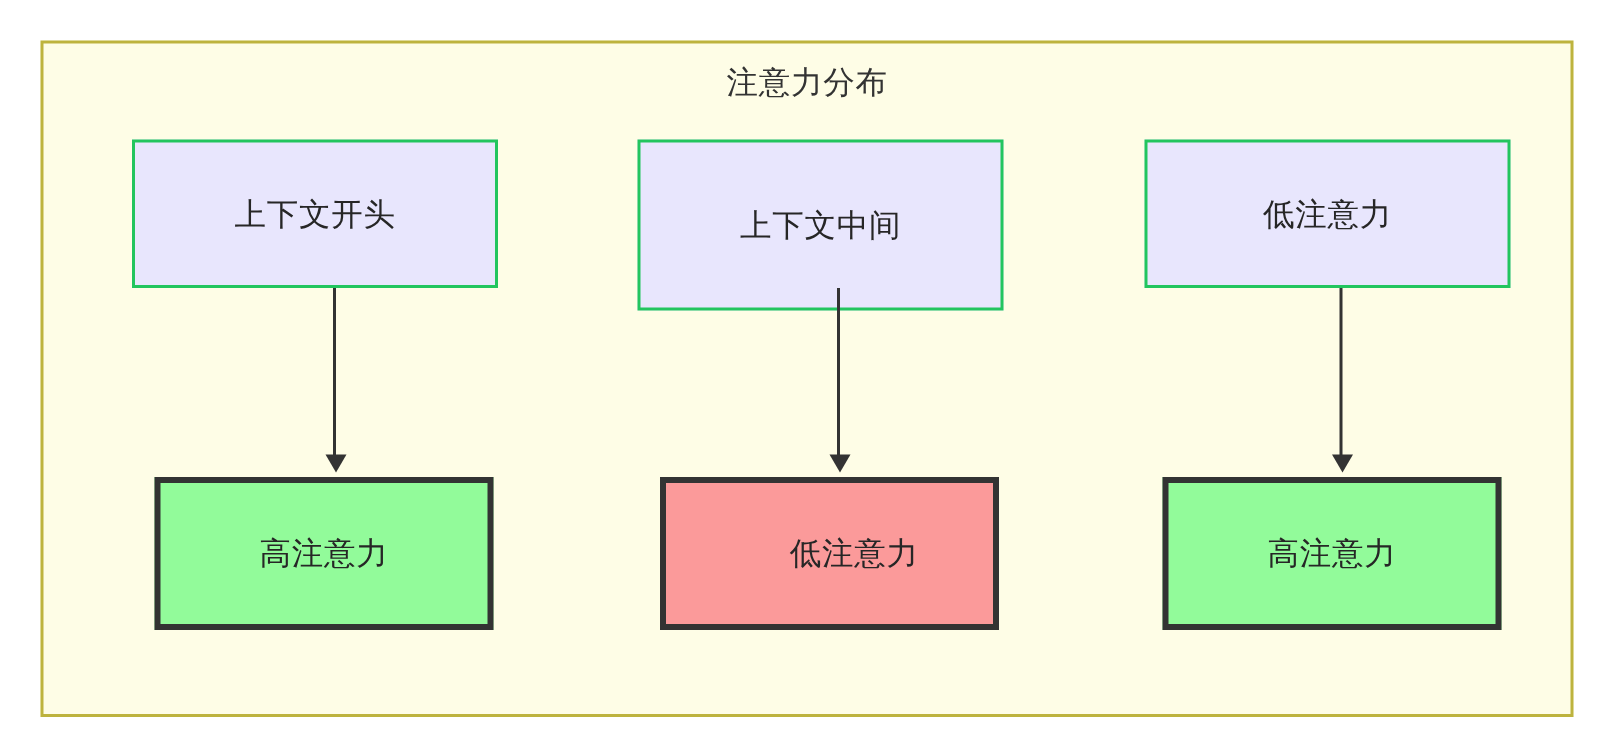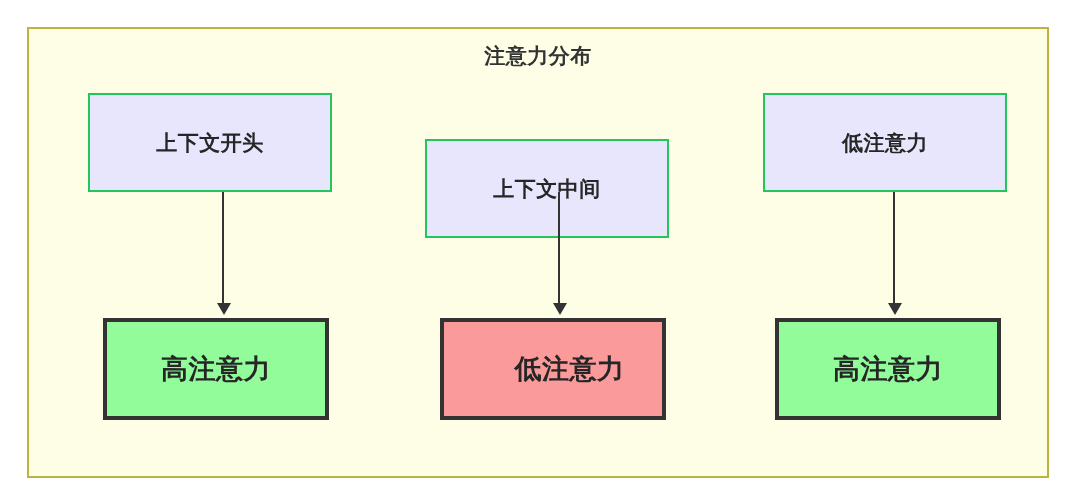--- a/index.html
+++ b/index.html
@@ -26,21 +26,20 @@
   
   .subgraph {
     position: absolute;
     left: 27px;
     top: 27px;
     width: 1022px;
     height: 451px;
     background: #fefde6;
     border: 2px solid #bdb33e;
     box-sizing: border-box;
-    font-weight: bold;
   }
 
   .subgraph-title {
     position: absolute;
     left: 0;
     top: 14px;
     width: 100%;
     text-align: center;
     font-size: 21px;
     line-height: 26px;
@@ -63,21 +62,21 @@
 
   .node.context {
     background: #e8e6fd;
     border: 2px solid #22c55e;
     font-size: 21px;
     letter-spacing: 0.5px;
   }
 
   .node.attention {
     border: 4px solid #333333;
-    font-size: 27px;
+    font-size: 21px;
     letter-spacing: 0.5px;
   }
 
   .node.attention.high { background: #92fb9a; }
   .node.attention.low  { background: #fb9a9a; padding-left: 33px; }
 
   
   .edge {
     position: absolute;
     pointer-events: none;
@@ -114,21 +113,21 @@
 
     <div class="edge" style="left:187px; top:163px; width:14px; height:125px;">
       <div class="edge-line" style="left:6px; height:113px;"></div>
       <div class="edge-head" style="left:1px; top:111px;"></div>
     </div>
 
     <div class="node attention high" style="left:74px; top:289px; width:226px; height:102px;">
       <span>高注意力</span>
     </div>
 
-    <div class="node context" style="left:396px; top:64px; width:244px; height:99px;margin-top:46px;">
+    <div class="node context" style="left:396px; top:64px; width:244px; height:114px;">
       <span>上下文中间</span>
     </div>
 
     <div class="edge" style="left:523px; top:163px; width:14px; height:125px;">
       <div class="edge-line" style="left:6px; height:113px;"></div>
       <div class="edge-head" style="left:1px; top:111px;"></div>
     </div>
 
     <div class="node attention low" style="left:411px; top:289px; width:226px; height:102px;">
       <span>低注意力</span>

